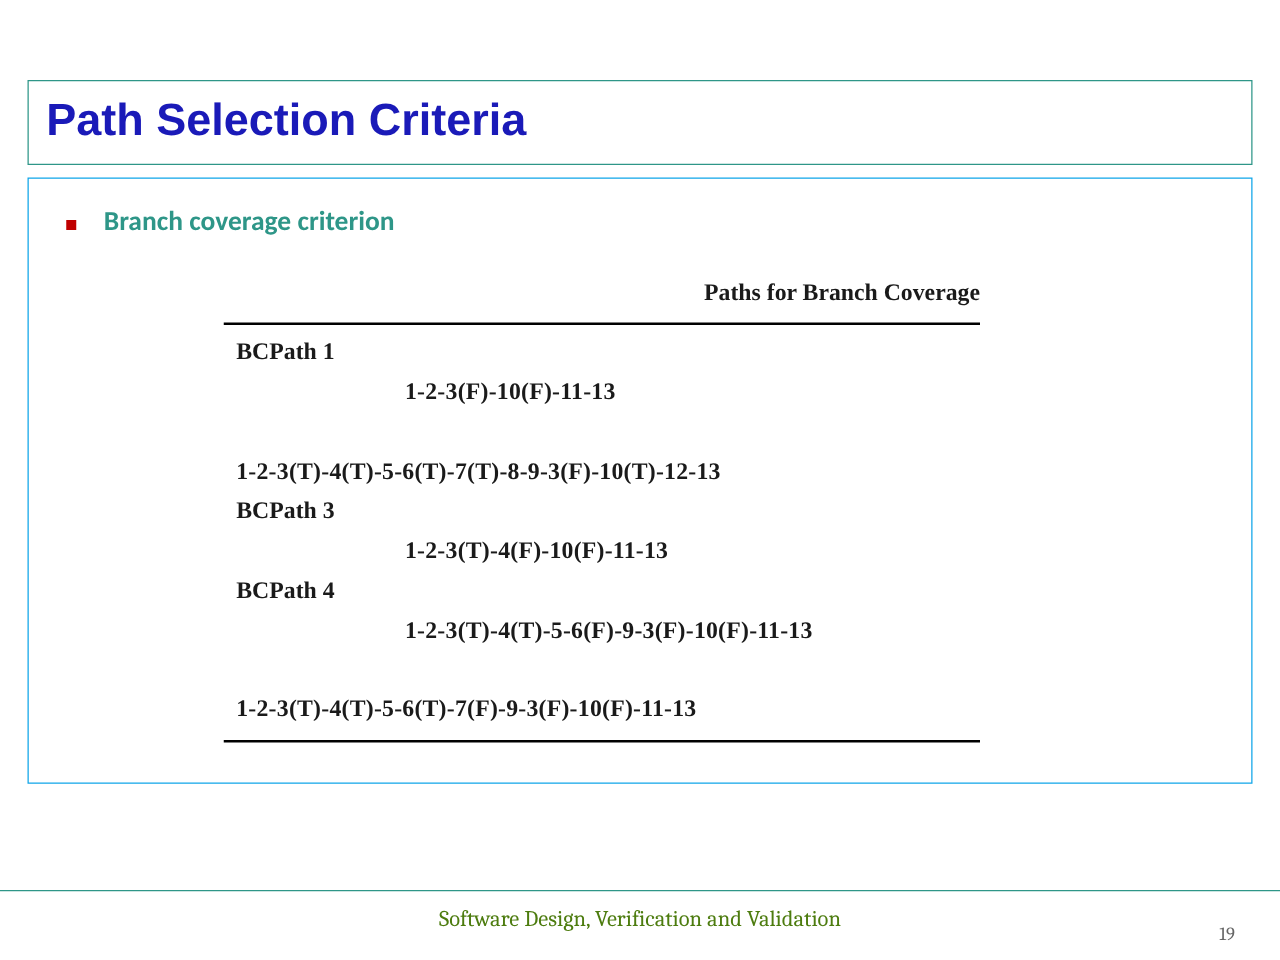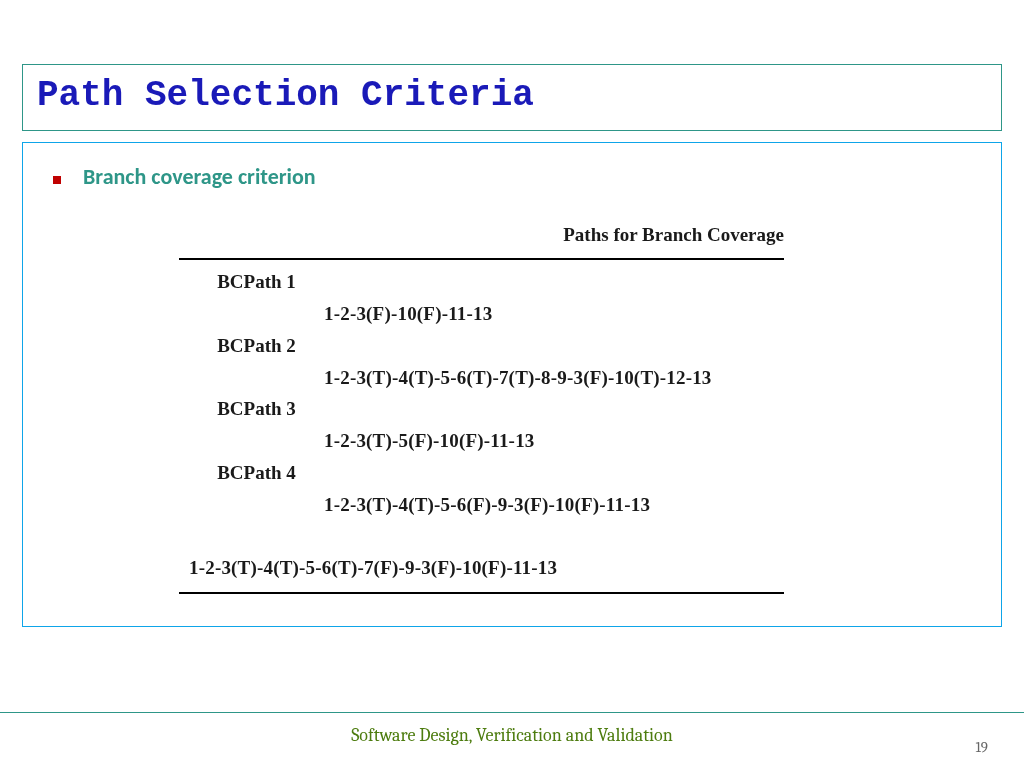--- a/index.html
+++ b/index.html
@@ -12,21 +12,21 @@
     }
     .title-box {
       position: absolute;
       top: 64px;
       left: 22px;
       right: 22px;
       border: 1px solid #2e9688;
       padding: 10px 14px 14px 14px;
     }
     .title-text {
-      font-family: Liberation Mono, monospace;
+      font-family: Liberation Sans, sans-serif;
       font-size: 36px;
       font-weight: bold;
       color: #1a1ab8;
     }
     .content-box {
       position: absolute;
       top: 142px;
       left: 22px;
       right: 22px;
       height: 485px;
@@ -75,21 +75,20 @@
       padding: 2px 10px;
       font-family: "Times New Roman", Times, serif;
       font-size: 19px;
       color: #1a1a1a;
       line-height: 1.45;
     }
     .tname {
       width: 135px;
       font-weight: bold;
       flex-shrink: 0;
-      text-align: center;
     }
     .tval {
       font-weight: 600;
       letter-spacing: 0.01em;
       margin-top: 32px;
     }
     .footer-line {
       position: absolute;
       left: 0;
       right: 0;
@@ -129,26 +128,25 @@
   </div>
 
   <div class="table-wrap">
     <div class="table-caption">Paths for Branch Coverage</div>
     <div class="table-body">
       <div class="trow">
         <div class="tname">BCPath 1</div>
         <div class="tval">1-2-3(F)-10(F)-11-13</div>
       </div>
       <div class="trow">
-        <div class="tname">BCPath 2</div>
         <div class="tval">1-2-3(T)-4(T)-5-6(T)-7(T)-8-9-3(F)-10(T)-12-13</div>
       </div>
       <div class="trow">
         <div class="tname">BCPath 3</div>
-        <div class="tval">1-2-3(T)-5(F)-10(F)-11-13</div>
+        <div class="tval">1-2-3(T)-4(F)-10(F)-11-13</div>
       </div>
       <div class="trow">
         <div class="tname">BCPath 4</div>
         <div class="tval">1-2-3(T)-4(T)-5-6(F)-9-3(F)-10(F)-11-13</div>
       </div>
       <div class="trow">
         <div class="tval">1-2-3(T)-4(T)-5-6(T)-7(F)-9-3(F)-10(F)-11-13</div>
       </div>
     </div>
   </div>

